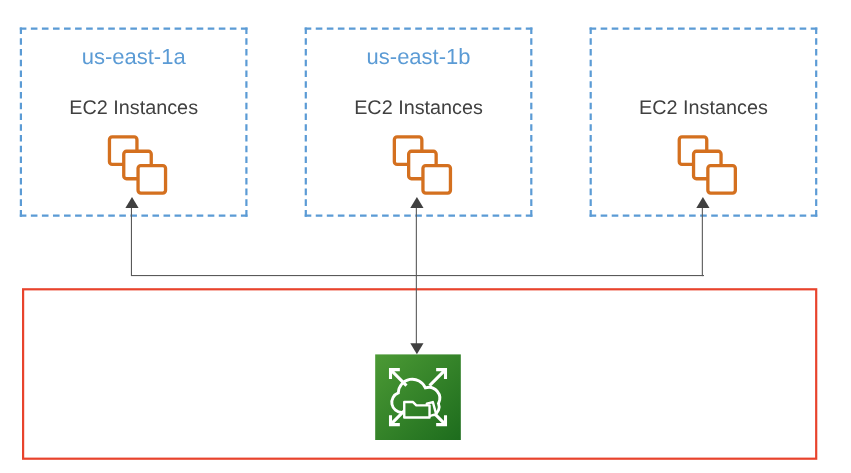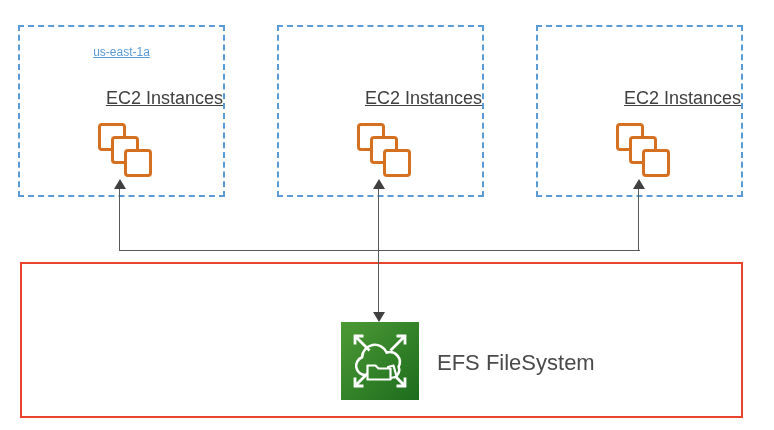--- a/index.html
+++ b/index.html
@@ -22,25 +22,25 @@
   
   .az-box{
     position:absolute;top:25px;width:207px;height:172px;
     border:2px dashed var(--az-blue);background:transparent;
   }
   .az-box.az1{left:18px;}
   .az-box.az2{left:277px;}
   .az-box.az3{left:536px;}
   .az-name{
     position:absolute;top:14px;left:0;width:100%;text-align:center;
-    color:var(--az-blue);font-size:12px;line-height:22px;text-decoration:underline;
+    color:var(--az-blue);font-size:20px;line-height:22px;
   }
   .ec2-label{
-    position:absolute;top:60px;left:0;width:100%;text-align:right;
-    color:var(--text-dark);font-size:18px;line-height:22px;text-decoration:underline;
+    position:absolute;top:60px;left:0;width:100%;text-align:center;
+    color:var(--text-dark);font-size:18px;line-height:22px;
   }
   
   .ec2-icon{
     position:absolute;top:96px;left:50%;margin-left:-24px;width:54px;height:54px;
   }
   .ec2-sq{
     position:absolute;width:28px;height:28px;background:#fff;
     border:3.5px solid var(--ec2-orange);border-radius:4px;
   }
   .ec2-sq.s1{left:0;top:0;z-index:1;}
@@ -98,20 +98,21 @@
     <div class="az-name">us-east-1a</div>
     <div class="ec2-label">EC2 Instances</div>
     <div class="ec2-icon">
       <div class="ec2-sq s1"></div>
       <div class="ec2-sq s2"></div>
       <div class="ec2-sq s3"></div>
     </div>
   </div>
 
   <div class="az-box az2">
+    <div class="az-name">us-east-1b</div>
     <div class="ec2-label">EC2 Instances</div>
     <div class="ec2-icon">
       <div class="ec2-sq s1"></div>
       <div class="ec2-sq s2"></div>
       <div class="ec2-sq s3"></div>
     </div>
   </div>
 
   <div class="az-box az3">
     <div class="ec2-label">EC2 Instances</div>
@@ -148,15 +149,14 @@
       <path d="M28.5 49.5 L14 64 M14 55.5 L14 64 L22.5 64" fill="none" stroke="#fff" stroke-width="2.8"></path>
       <path d="M49.5 49.5 L64 64 M64 55.5 L64 64 L55.5 64" fill="none" stroke="#fff" stroke-width="2.8"></path>
 
       <path d="M24.5 53 a9.2 9.2 0 0 1 -3.4 -17.8 a12.8 12.8 0 0 1 24.6 -4.6 a10 10 0 0 1 11.9 14.2 a7.8 7.8 0 0 1 -4.1 10.3" fill="none" stroke="#fff" stroke-width="2.6" stroke-linecap="round"></path>
 
       <path d="M48.5 56.5 L55.5 54.5 L52.5 43.5 L47 45 Z" fill="url(#efsg)" stroke="#fff" stroke-width="2.2" stroke-linejoin="round"></path>
 
       <path d="M26.5 57.5 L26.5 43.5 L34.5 43.5 L37.5 46.5 L49.5 46.5 L49.5 57.5 Z" fill="url(#efsg)" stroke="#fff" stroke-width="2.2" stroke-linejoin="round"></path>
     </svg>
   </div>
-  <div class="efs-label">EFS FileSystem</div>
 
 </div>
 
 </body></html>

